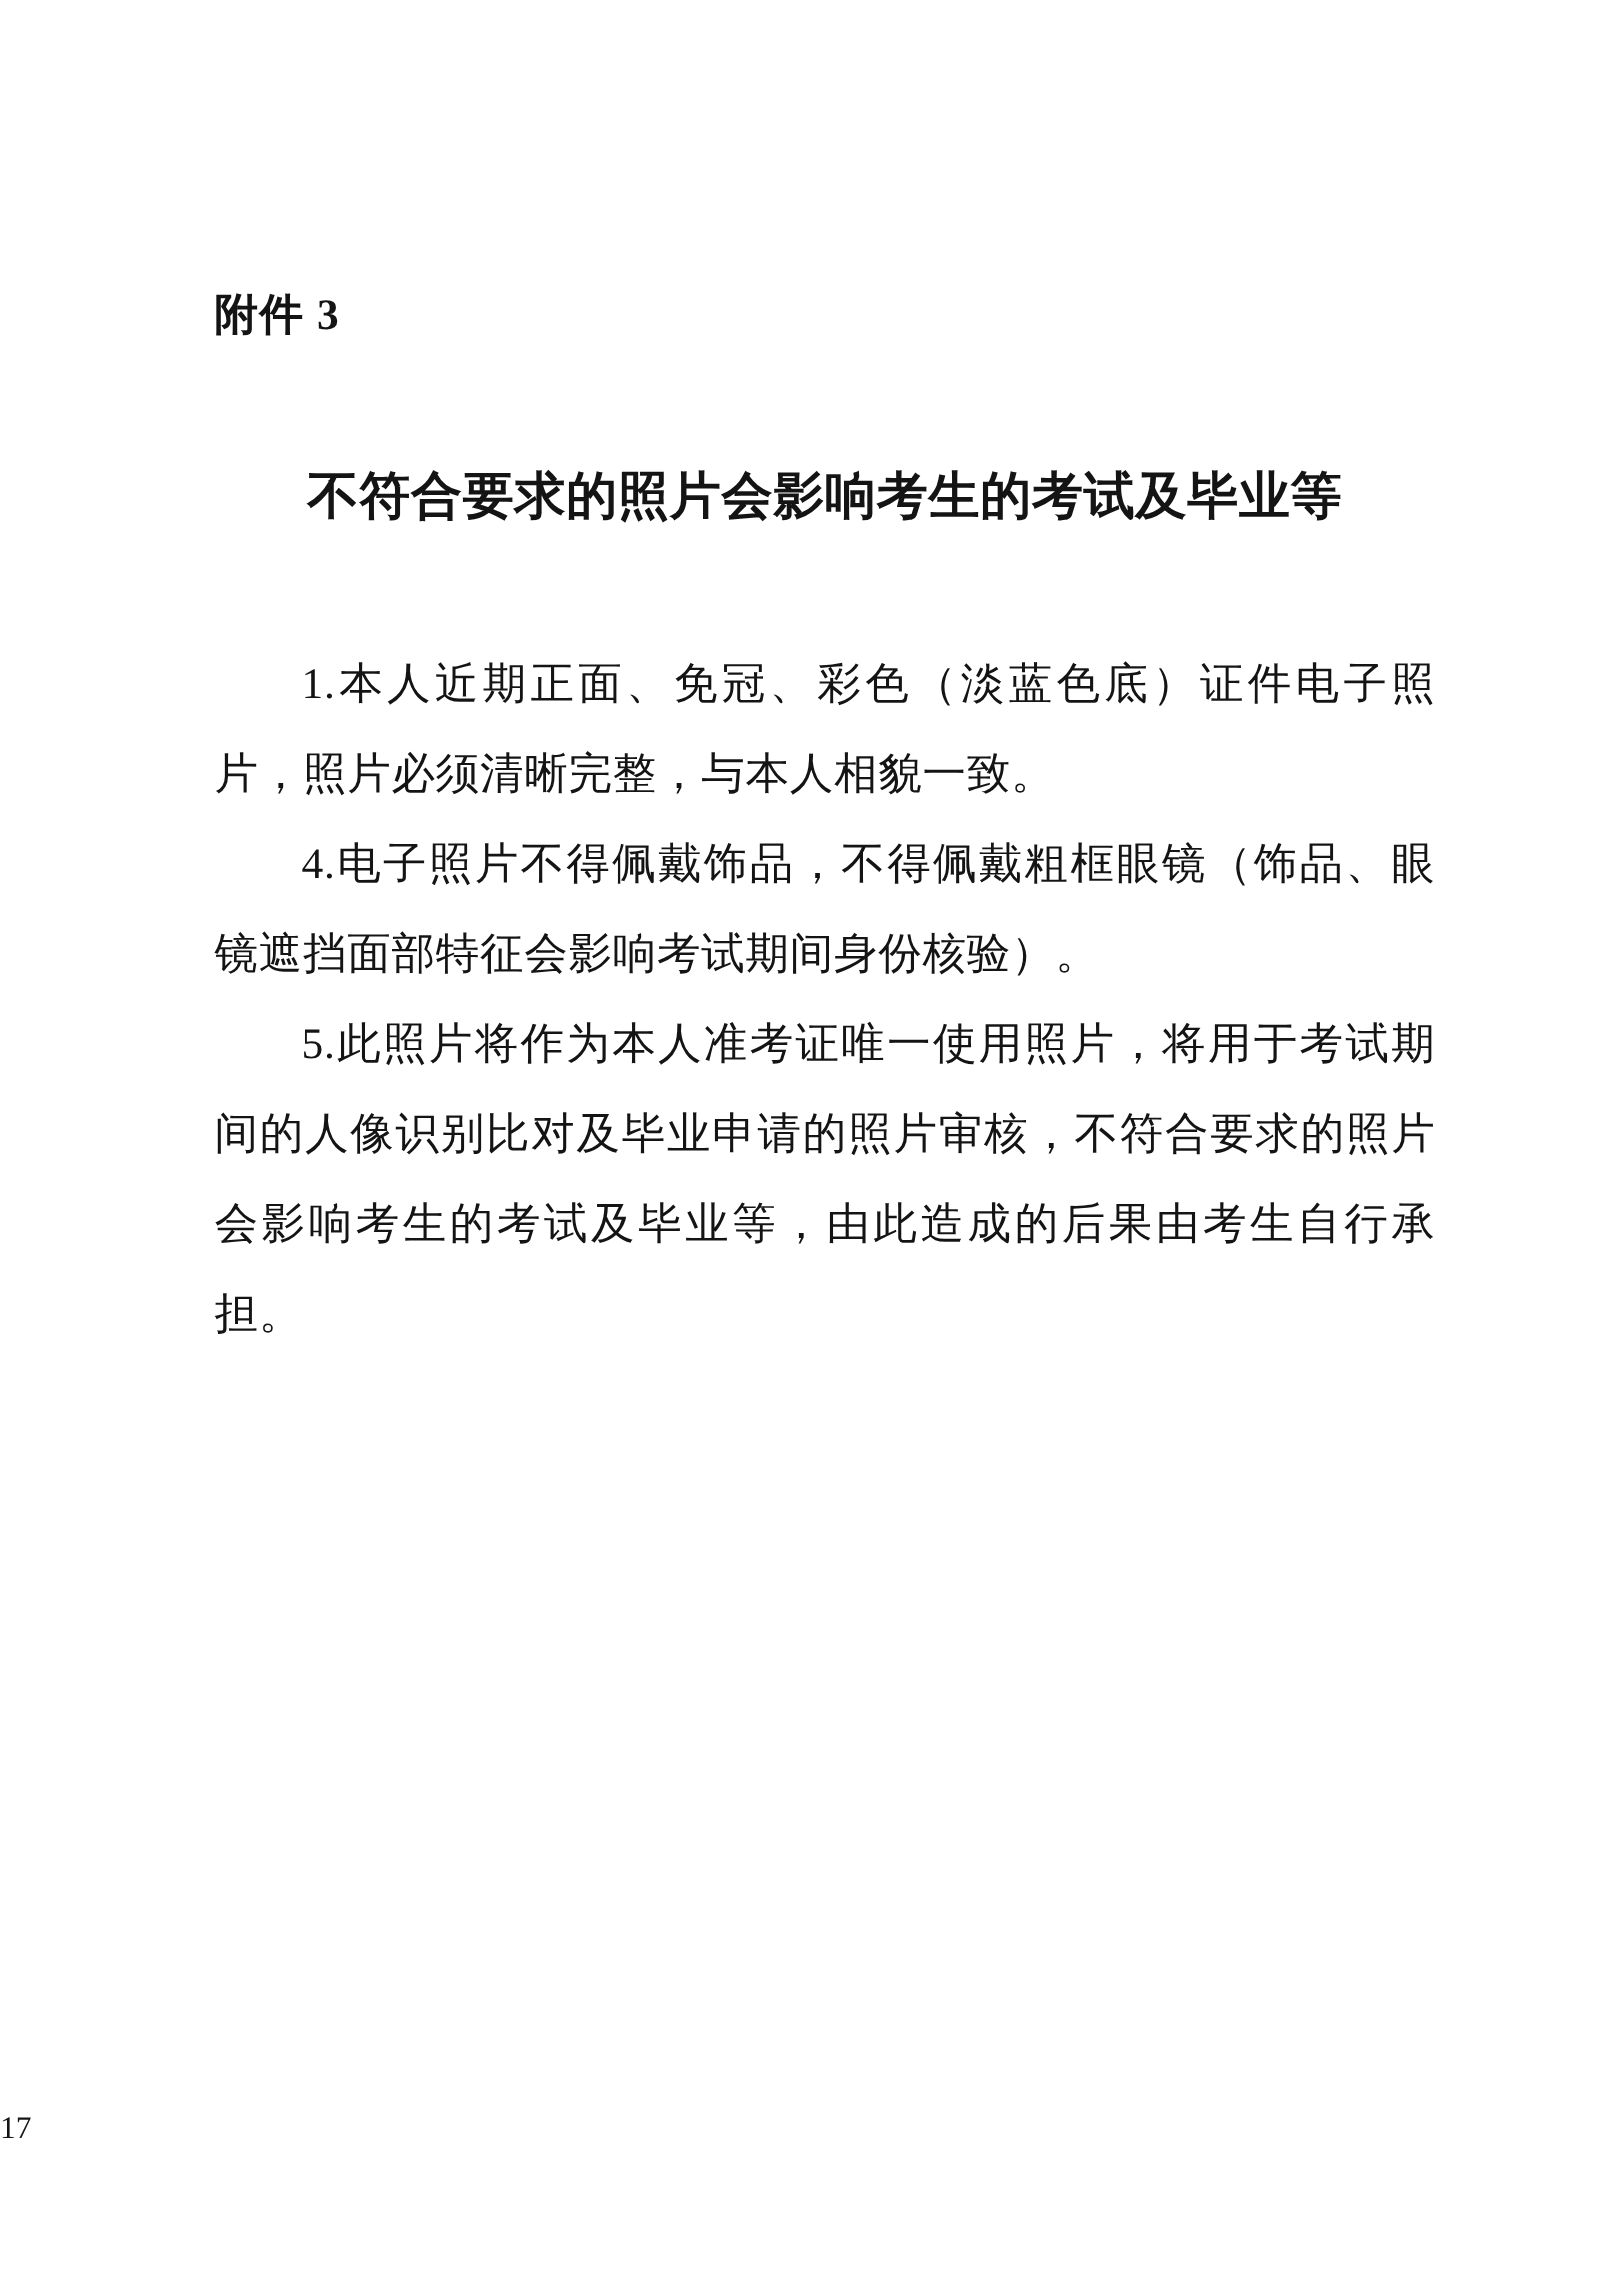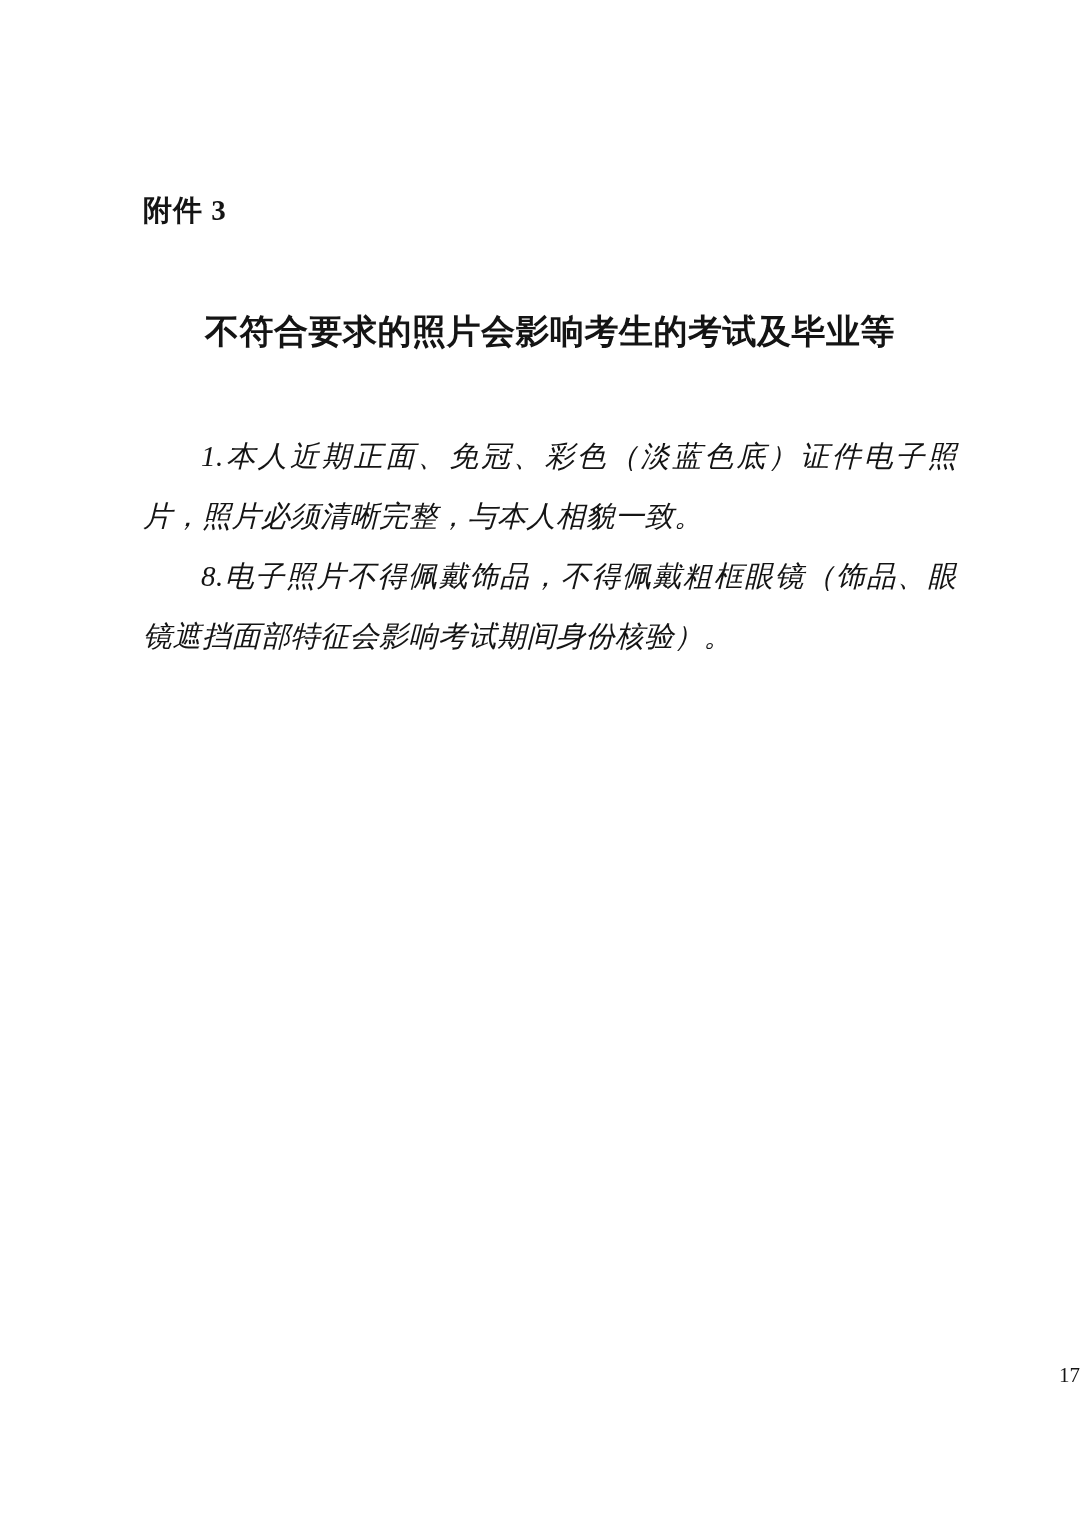--- a/index.html
+++ b/index.html
@@ -41,40 +41,40 @@
   .doc-body {
     margin-top: 70px;
   }
   .doc-body p {
     margin: 0;
     font-size: 29px;
     line-height: 60px;
     text-align: justify;
     text-indent: 2em;
     letter-spacing: 0.5px;
-    font-style: italic;
   }
   .page-number {
     position: absolute;
-    top: 1362px;
+    top: 1405px;
     left: 0;
     width: 1080px;
-    text-align: right;
+    text-align: left;
     font-size: 21px;
     line-height: 26px;
     color: #141414;
   }
 </style>
 </head>
 <body>
 
 <div class="page">
   <div class="attachment-label">附件 3</div>
 
   <h1 class="doc-title">不符合要求的照片会影响考生的考试及毕业等</h1>
 
   <div class="doc-body">
     <p>1.本人近期正面、免冠、彩色（淡蓝色底）证件电子照片，照片必须清晰完整，与本人相貌一致。</p>
-    <p>8.电子照片不得佩戴饰品，不得佩戴粗框眼镜（饰品、眼镜遮挡面部特征会影响考试期间身份核验）。</p>
+    <p>4.电子照片不得佩戴饰品，不得佩戴粗框眼镜（饰品、眼镜遮挡面部特征会影响考试期间身份核验）。</p>
+    <p>5.此照片将作为本人准考证唯一使用照片，将用于考试期间的人像识别比对及毕业申请的照片审核，不符合要求的照片会影响考生的考试及毕业等，由此造成的后果由考生自行承担。</p>
   </div>
 
   <div class="page-number">17</div>
 </div>
 
 </body></html>

